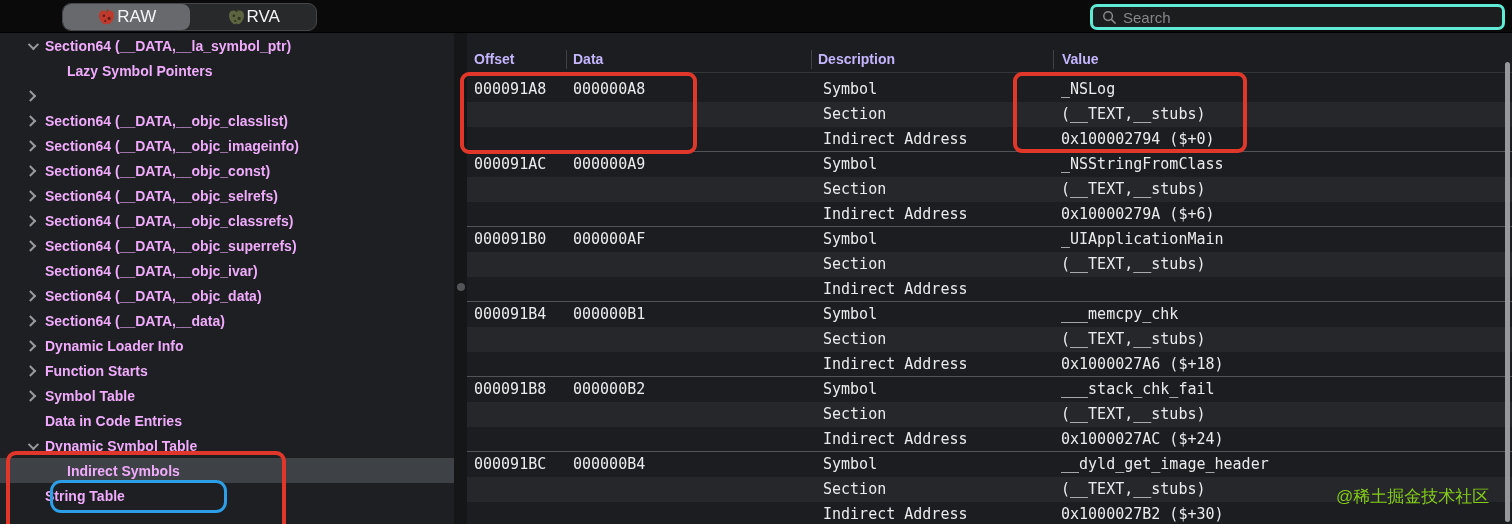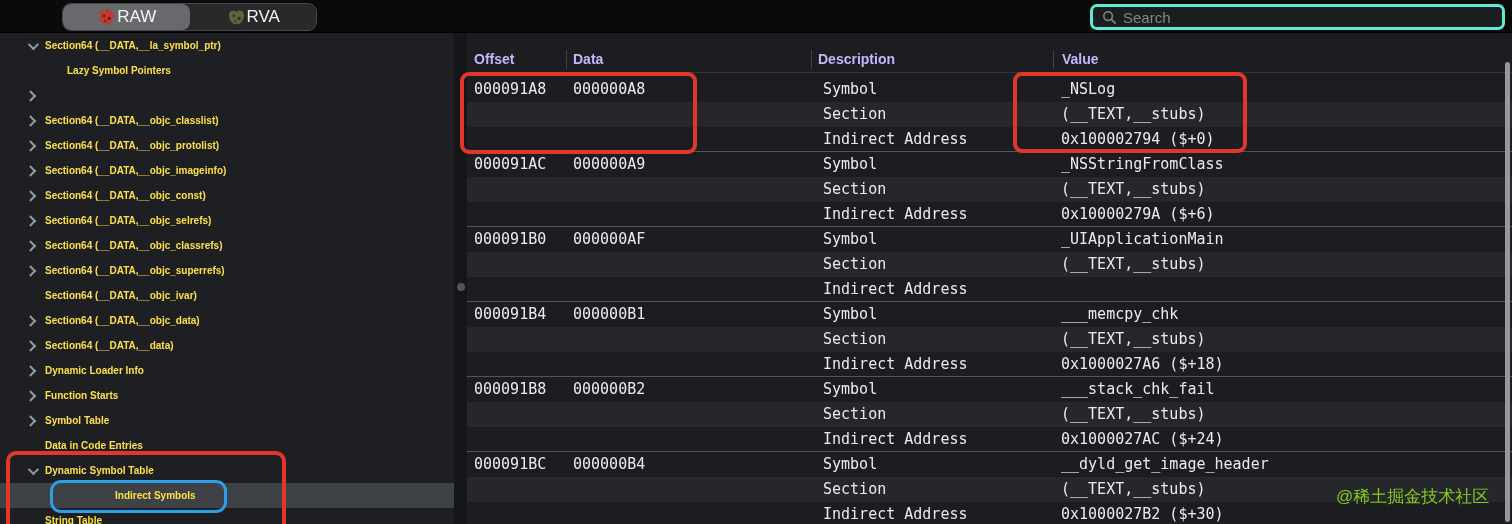--- a/index.html
+++ b/index.html
@@ -11,22 +11,22 @@
   .segmented { position:absolute; left:62px; top:3px; width:255px; height:28px; background:#28292b; border:1px solid #454649; border-radius:9px; display:flex; overflow:hidden; }
   .segment { flex:1; display:flex; align-items:center; justify-content:center; color:#f3f4f5; font-size:17px; cursor:default; }
   .segment.active { background:#67696d; border-radius:8px; }
   .seg-icon { width:21px; height:21px; display:block; }
   .search { position:absolute; left:1090px; top:4px; width:415px; height:26px; background:#1c1d1f; border:3px solid #5eead4; border-radius:7px; display:flex; align-items:center; padding:0 9px; gap:6px; }
   .search input { flex:1; background:transparent; border:none; outline:none; color:#d8d9da; font-size:15px; font-family:"Liberation Sans",sans-serif; }
   .search input::placeholder { color:#85878a; }
 
   
   .sidebar { position:absolute; left:0; top:33px; width:454px; height:491px; background:#1d1f22; z-index:2; }
-  .srow { height:25px; display:flex; align-items:center; color:#fde047; font-size:10px; font-weight:bold; white-space:nowrap; cursor:default; }
-  .srow.selected { background:#3e4145;padding-left:48px; }
+  .srow { height:25px; display:flex; align-items:center; color:#f0abfc; font-size:14px; font-weight:bold; white-space:nowrap; cursor:default; }
+  .srow.selected { background:#3e4145; }
   .chev { width:24px; height:25px; flex:none; display:flex; align-items:center; justify-content:center; }
   .ind1 .chev { margin-left:20px; }
   .ind2 .chev { margin-left:42px; }
   .chev i { display:block; width:8px; height:8px; border-right:2.2px solid #98999c; border-bottom:2.2px solid #98999c; }
   .chev.right i { transform:rotate(-45deg) translate(-1px,-1px); }
   .chev.down i  { transform:rotate(45deg) translateY(-2px); }
   .slabel { padding-left:1px; }
 
   
   .pane-gap { position:absolute; left:454px; top:33px; width:13px; height:491px; background:#151617; z-index:3; }
@@ -113,26 +113,20 @@
     <div class="srow ind1">
       <span class="chev right">
         <i></i>
       </span>
       <span class="slabel">Section64 (__DATA,__objc_classlist)</span>
     </div>
     <div class="srow ind1">
       <span class="chev right">
         <i></i>
       </span>
-      <span class="slabel">Section64 (__DATA,__objc_protolist)</span>
-    </div>
-    <div class="srow ind1">
-      <span class="chev right">
-        <i></i>
-      </span>
       <span class="slabel">Section64 (__DATA,__objc_imageinfo)</span>
     </div>
     <div class="srow ind1">
       <span class="chev right">
         <i></i>
       </span>
       <span class="slabel">Section64 (__DATA,__objc_const)</span>
     </div>
     <div class="srow ind1">
       <span class="chev right">

